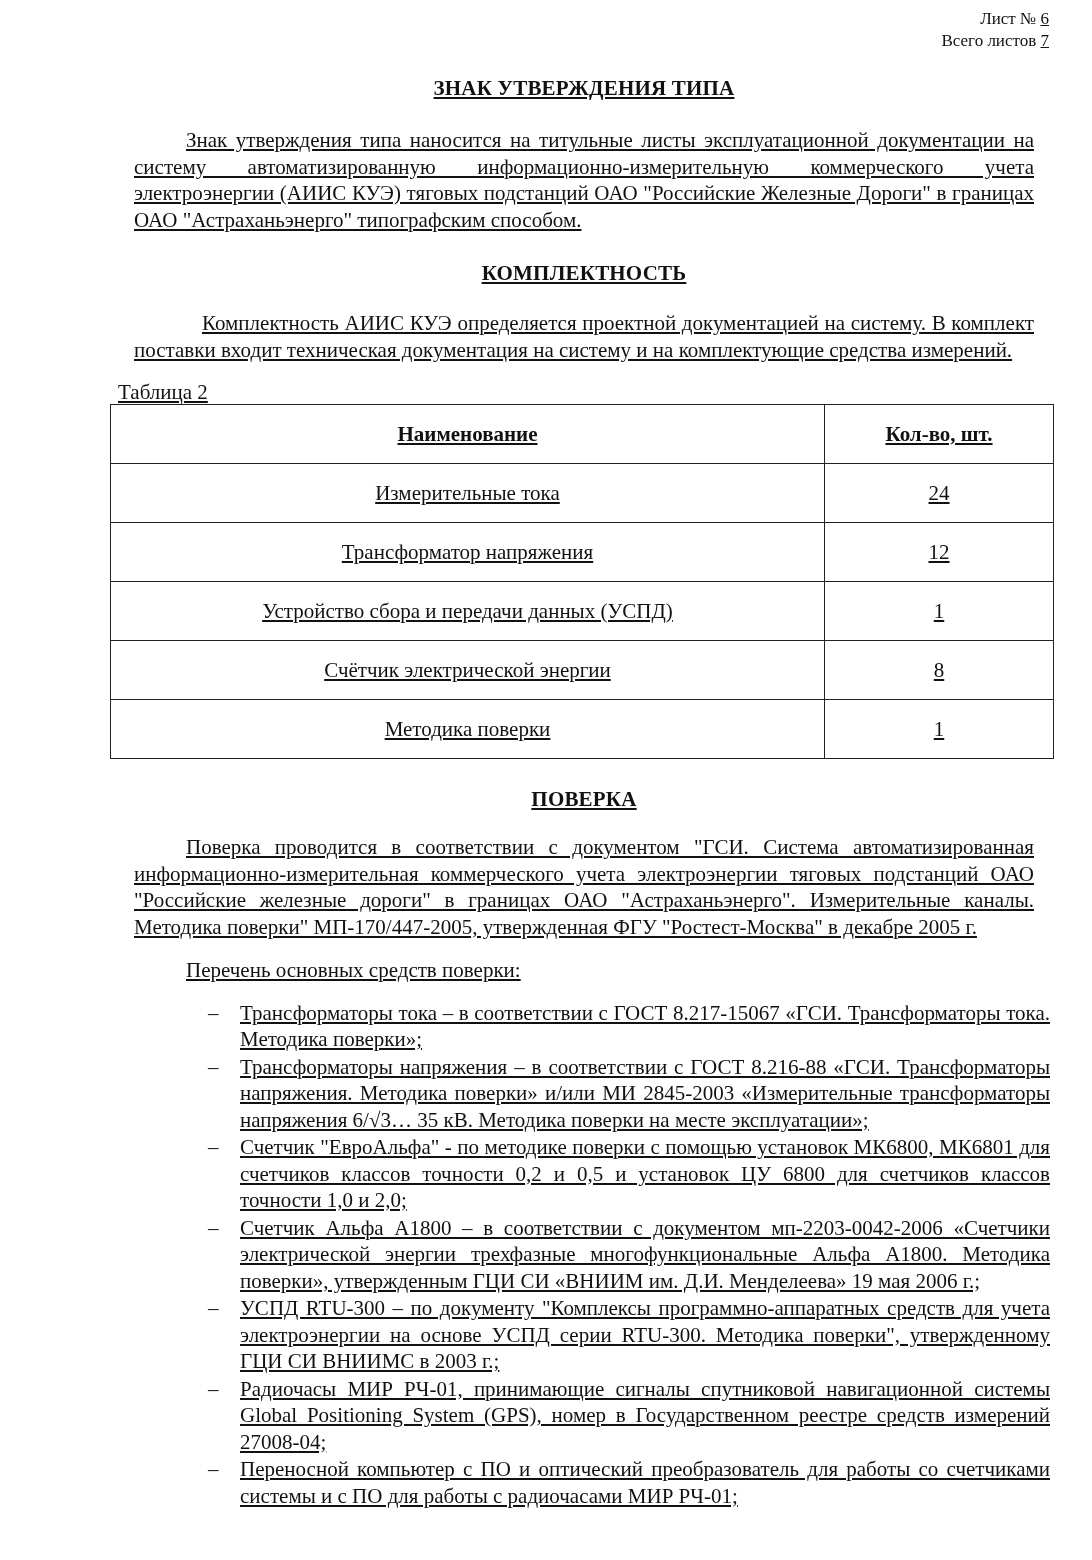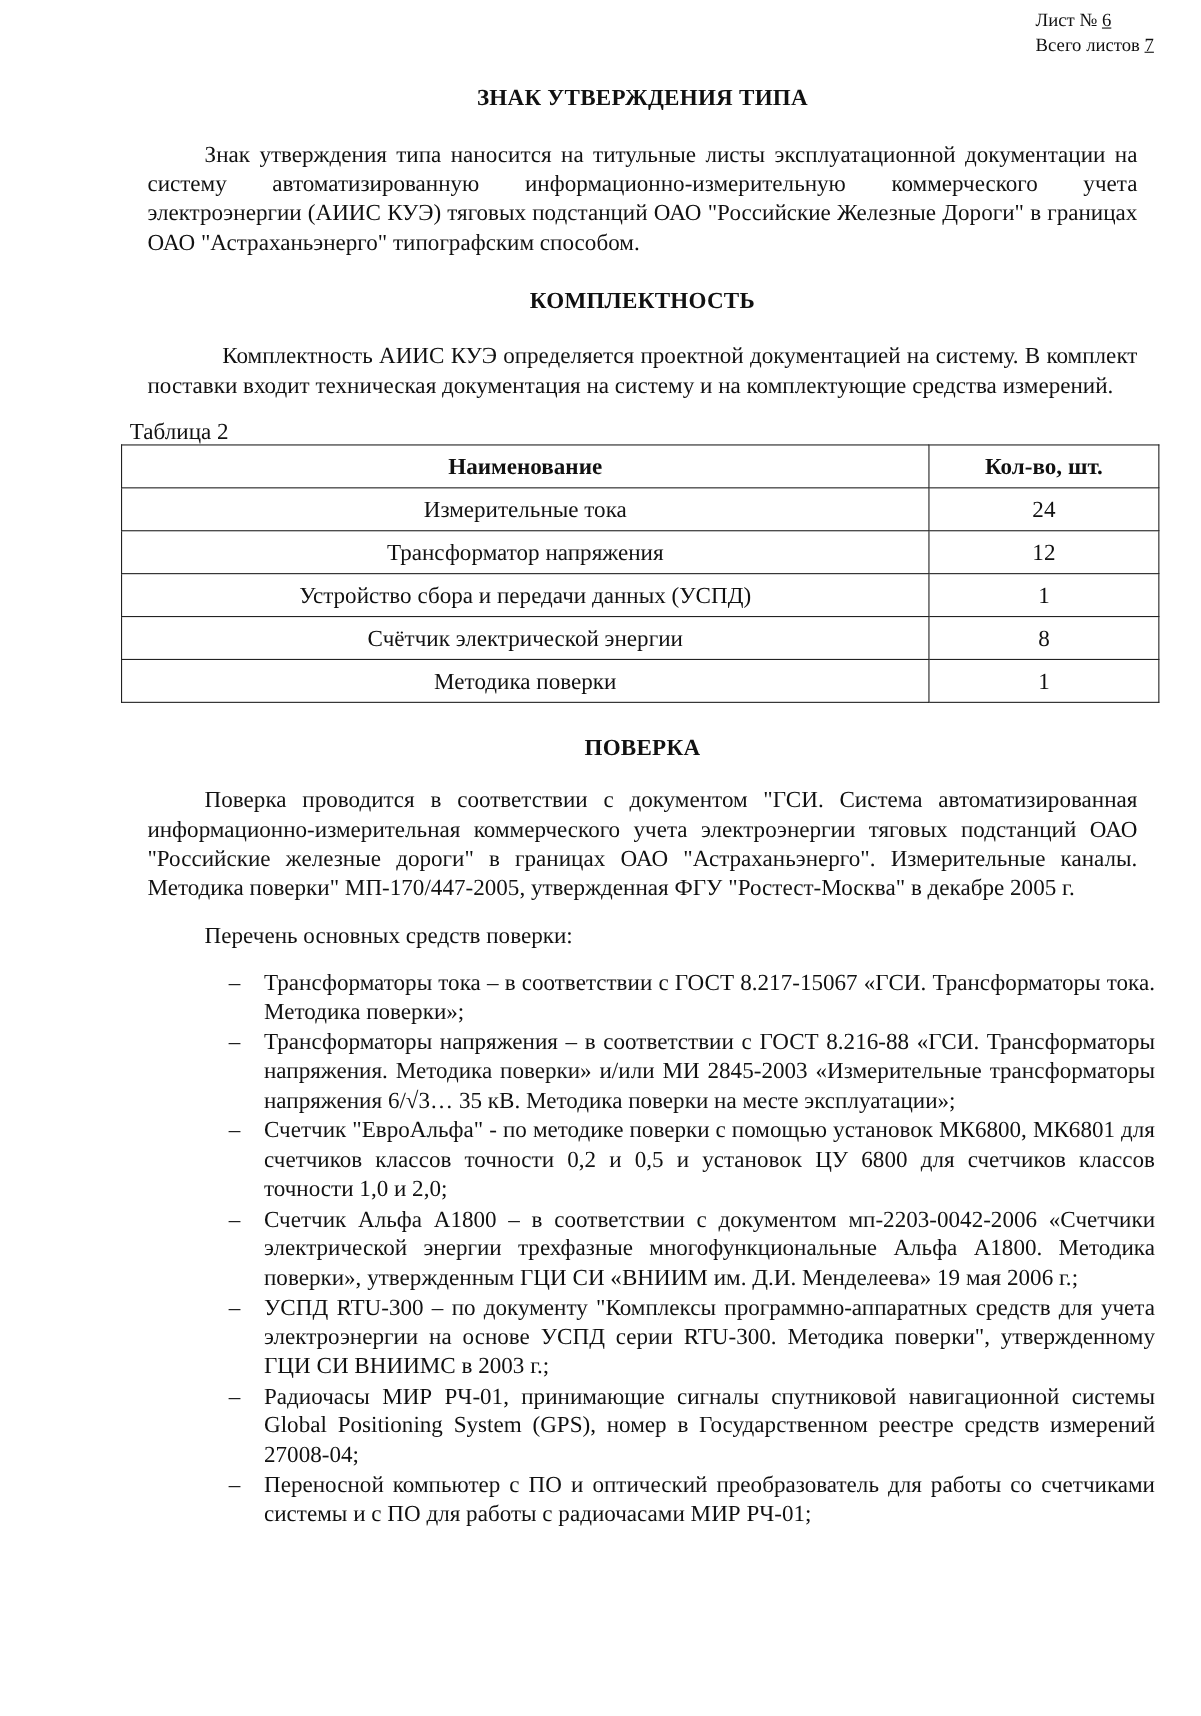--- a/index.html
+++ b/index.html
@@ -3,43 +3,43 @@
 <meta charset="utf-8">
 <style>
   html, body { margin: 0; padding: 0; background: #ffffff; }
   body {
     width: 1092px; height: 1560px; position: relative; overflow: hidden;
     font-family: "Liberation Serif", "DejaVu Serif", serif;
     color: #111111;
     font-size: 21px;
   }
   .page-header {
-    position: absolute; right: 43px; top: 8px; text-align: left;
+    position: absolute; right: 43px; top: 8px; text-align: right;
     font-size: 17px; line-height: 22px;
   }
   .page-header .num { text-decoration: underline; }
   .content {
-    position: absolute; left: 118px; width: 932px; top: 76px;
+    position: absolute; left: 118px; width: 932px; top: 76px; text-decoration: underline;
   }
   h2 {
     font-size: 21px; font-weight: bold; text-align: center; margin: 0;
     letter-spacing: 0.2px;
   }
   p { margin: 16px; text-align: justify; line-height: 26.5px; }
   .indent { text-indent: 52px; }
   .indent-lg { text-indent: 68px; }
   .sec1-title { margin-bottom: 26px; }
   .sec2-title { margin-top: 28px; margin-bottom: 24px; }
   .table-caption { margin-top: 17px; line-height: 24px; }
   table {
     width: 944px; margin-left: -8px; border-collapse: collapse;
     font-size: 21px;
   }
   td, th {
-    border: 1.5px solid #222; text-align: center; padding: 6px;
+    border: 1.5px solid #222; text-align: center; padding: 16px;
     height: 26px; line-height: 25px; font-weight: normal;
   }
   th { font-weight: bold; }
   .col-qty { width: 196px; }
   .sec3-title { margin-top: 28px; margin-bottom: 22px; }
   .list-intro { margin-top: 17px; text-indent: 52px; }
   ul { list-style: none; margin: 0; padding: 0 0 0 122px; }
   li { position: relative; text-align: justify; line-height: 26.5px; margin-top: 1px; }
   li .dash {
     position: absolute; left: -32px; top: 0;

